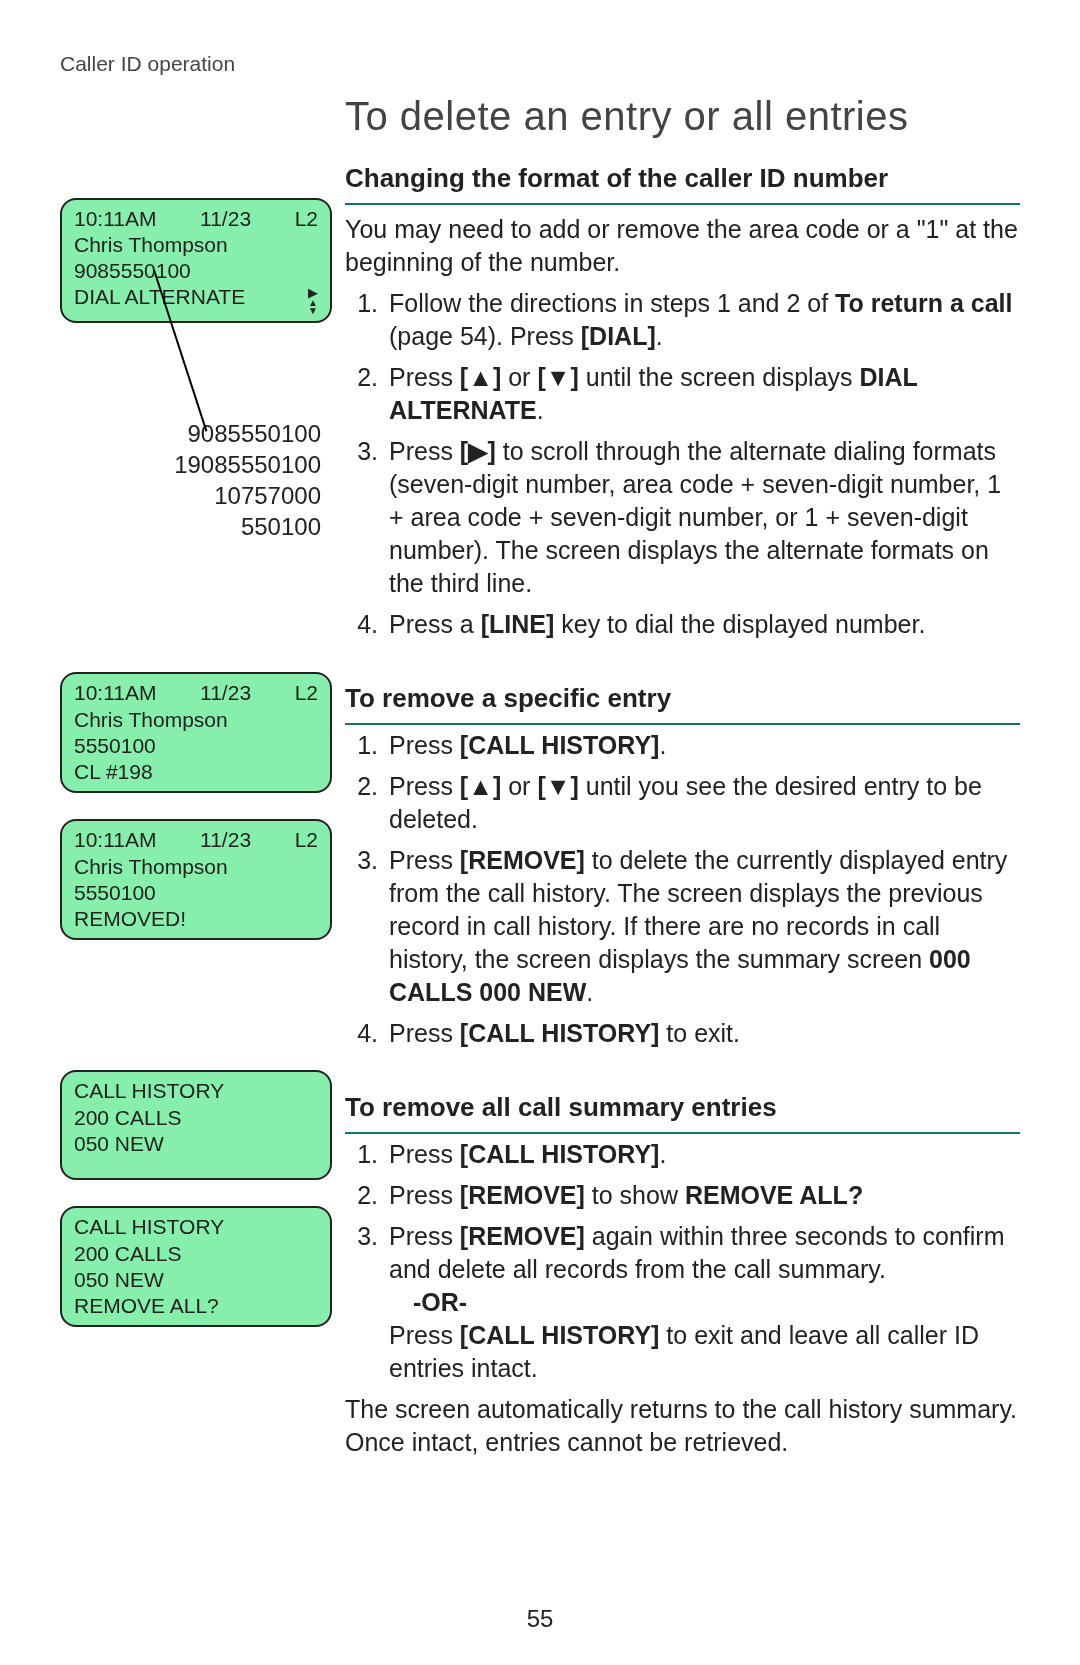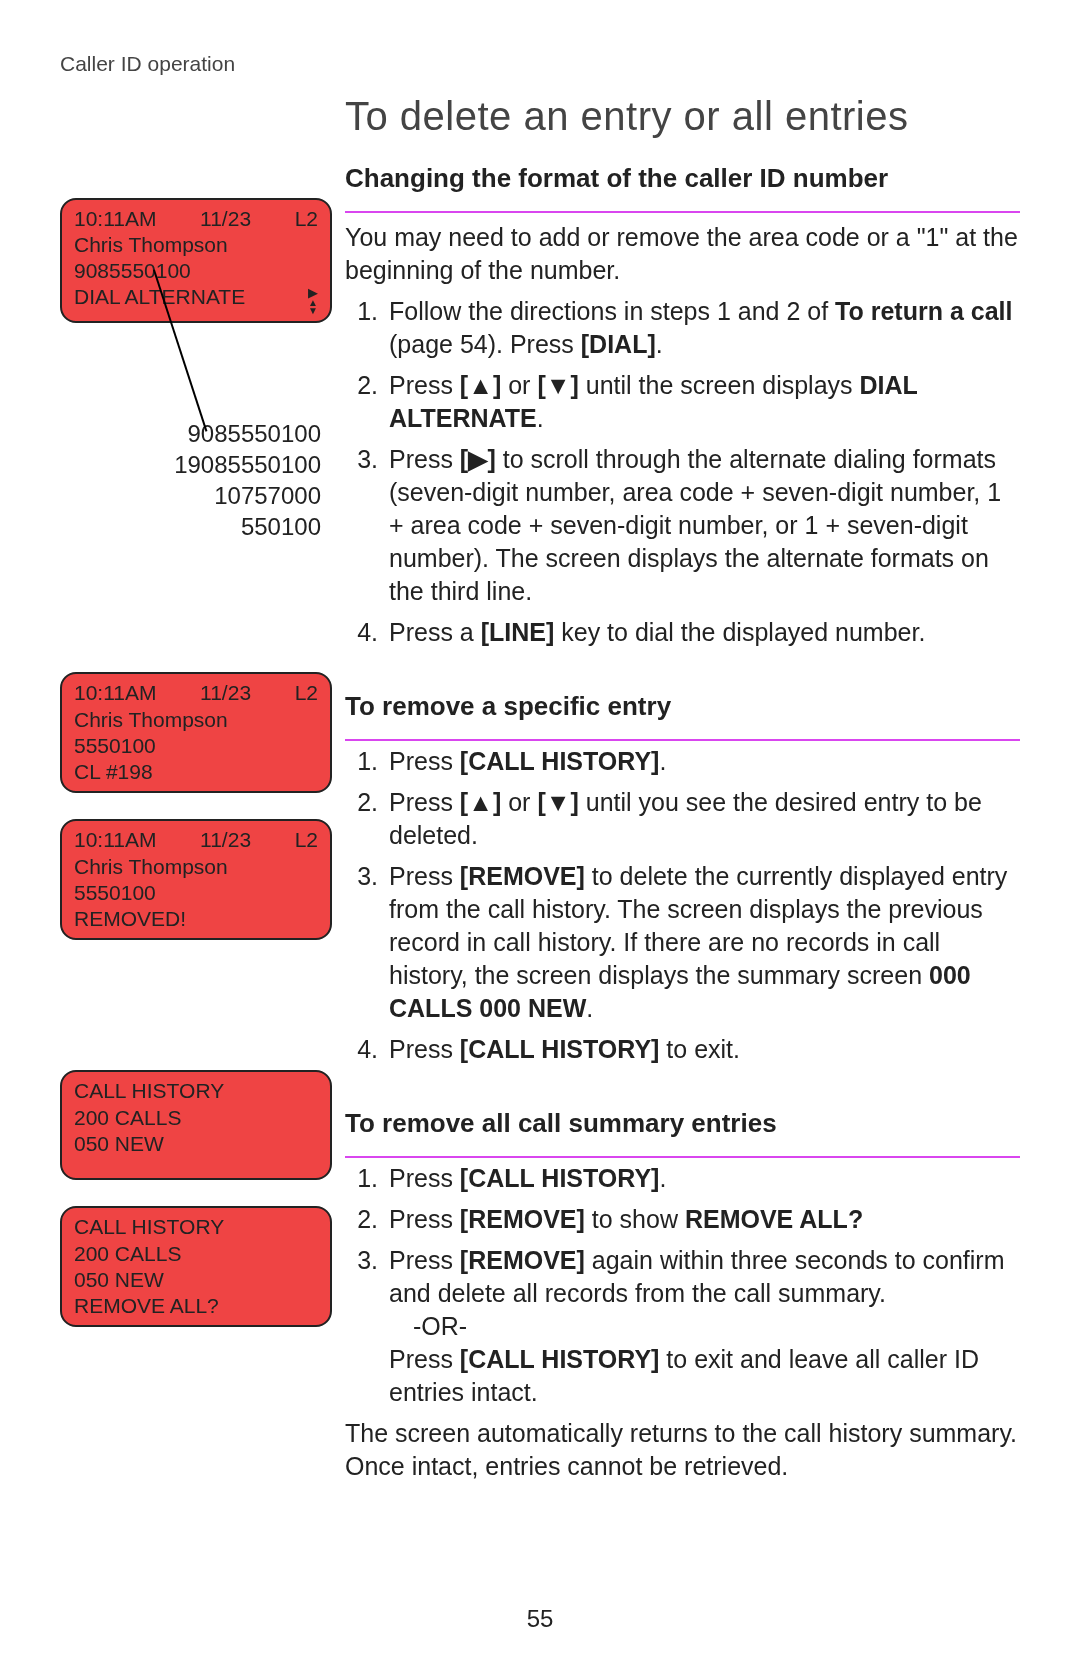--- a/index.html
+++ b/index.html
@@ -41,22 +41,22 @@
     font-weight:300;
     font-size:40px;
     margin:2px 0 8px 0;
     color:#444;
     letter-spacing:0.5px;
   }
   h2.sub{
     font-weight:700;
     font-size:26px;
     margin:18px 0 2px 0;
-    border-bottom:2px solid #d946ef;
-    padding-bottom:16px;
+    border-bottom:2px solid #0f766e;
+    padding-bottom:8px;
   }
   p.body{
     margin:8px 0 8px 0;
   }
   ol.steps{
     margin:4px 0 4px 0;
     padding-left:40px;
   }
   ol.steps li{
     margin:2px 0 8px 0;
@@ -67,21 +67,21 @@
     border:2px solid #222;
     border-radius:16px;
     padding:6px 12px 6px 12px;
     font-family:"Trebuchet MS",Arial,sans-serif;
     font-size:21px;
     line-height:1.25;
     color:#222;
     box-sizing:border-box;
     width:272px;
     min-height:110px;
-    background:#ef4444;
+    background:#86efac;
   }
   .lcd .row{
     display:flex;
     justify-content:space-between;
   }
   .alt-nums{
     margin-top:96px;
     text-align:right;
     font-size:24px;
     line-height:1.28;
@@ -108,21 +108,21 @@
     font-size:24px;
   }
   .right-icons{
     float:right;
     font-size:15px;
     line-height:1;
     text-align:center;
     margin-top:2px;
   }
   .or{
-    font-weight:400;
+    font-weight:700;
     margin-left:24px;
     display:block;
   }
   .cont{
     margin-left:0;
   }
 </style>
 </head>
 <body>
 

